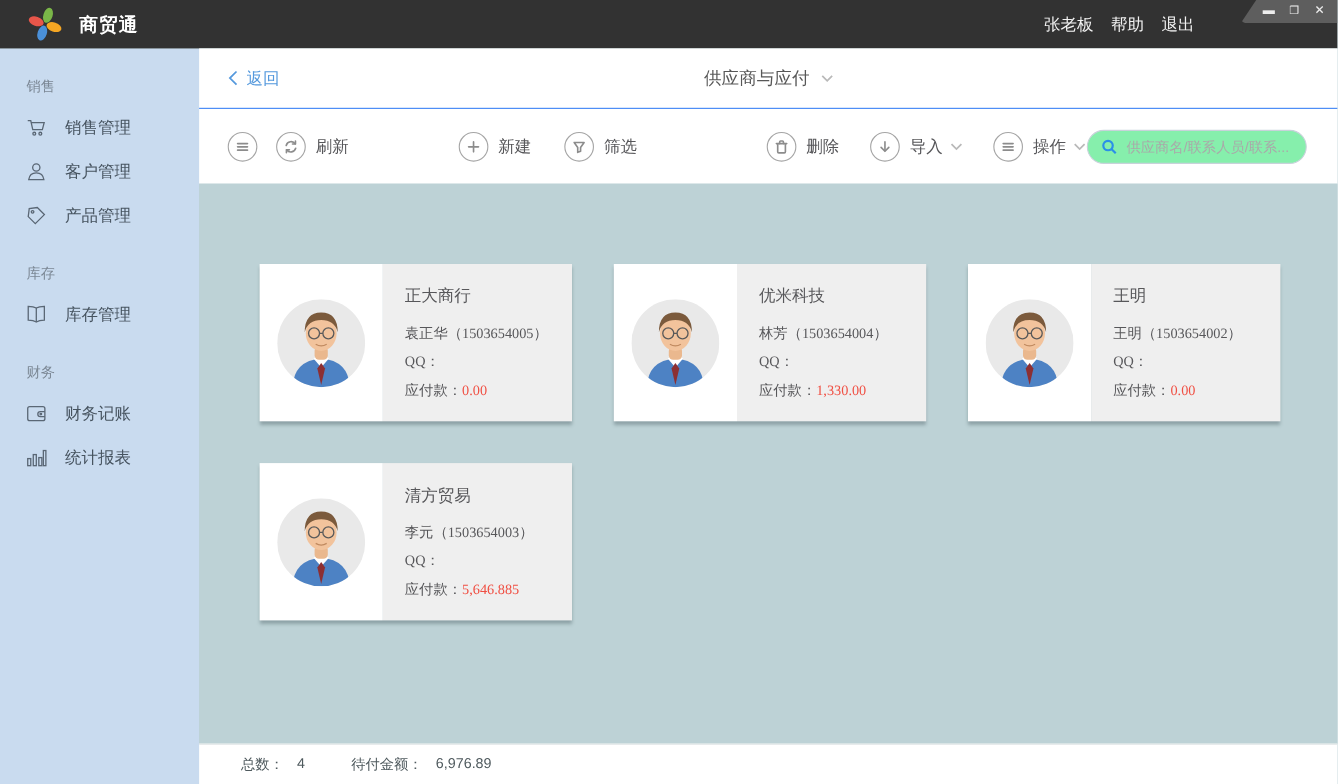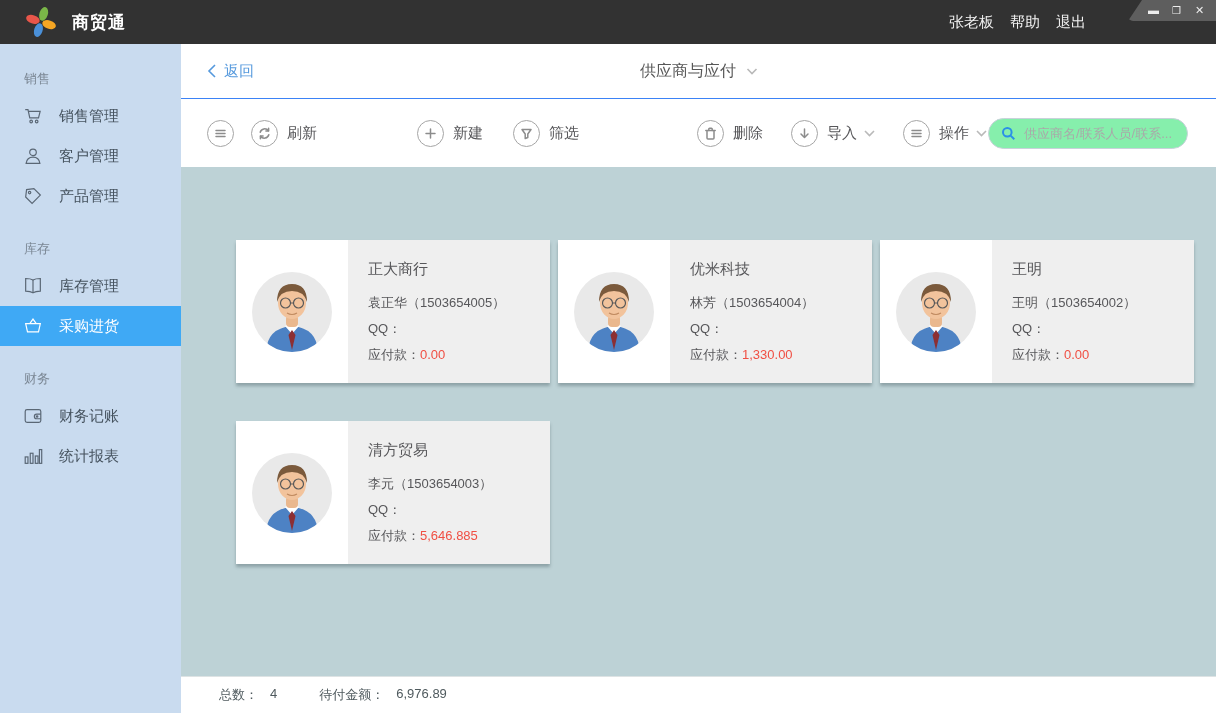--- a/index.html
+++ b/index.html
@@ -53,21 +53,21 @@
   .gap-sm { margin-left:28px; }
 
   .search-box { margin-left:auto; margin-right:28px; width:200px; height:31px; border:1px solid #c8d2da; border-radius:16px; display:flex; align-items:center; padding:0 12px; background:#86efac; }
   .search-box svg { width:15px; height:15px; stroke:#2b8fe8; fill:none; stroke-width:2; flex:0 0 15px; }
   .search-box input { border:none; outline:none; margin-left:8px; font-size:13px; color:#555; width:100%; background:transparent; font-family:inherit; }
   .search-box input::placeholder { color:#a9a9a9; }
 
   
   .content { flex:1; background:#bdd2d6; padding:73px 0 0 55px; overflow:hidden; }
   .card-grid { display:grid; grid-template-columns:repeat(3,283px); column-gap:39px; row-gap:38px; }
-  .card { width:314px; height:143px; display:flex; box-shadow:0 3px 3px rgba(55,75,80,.35); cursor:pointer; }
+  .card { width:284px; height:143px; display:flex; box-shadow:0 3px 3px rgba(55,75,80,.35); cursor:pointer;font-family:Liberation Serif, serif; }
   .photo-pane { width:112px; background:#ffffff; display:flex; align-items:center; justify-content:center; flex:0 0 112px; }
   .avatar { width:80px; height:80px; border-radius:50%; overflow:hidden; }
   .info-pane { flex:1; background:#efefef; padding:20px 0 0 20px; }
   .company { font-size:15px; color:#57575a; margin-bottom:15px; }
   .cline { font-size:13px; color:#57575a; margin-bottom:8px; }
   .payable-val { color:#f04f43; }
 
   
   .statusbar { height:37px; background:#ffffff; border-top:1px solid #dde3e4; flex:0 0 37px; display:flex; align-items:center; padding-left:38px; font-size:13px; color:#4f5a5e; }
   .statusbar .pair { display:flex; gap:12px; }
@@ -146,27 +146,20 @@
 
       <div class="sec-header later">库存</div>
 
       <div class="side-item">
         <svg viewBox="0 0 24 24" fill="none" stroke-width="1.3">
           <path d="M12 5.5C10 4.2 7.5 3.8 4 3.8v13.7c3.5 0 6 .5 8 1.8 2-1.3 4.5-1.8 8-1.8V3.8c-3.5 0-6 .4-8 1.7z"></path>
             <line x1="12" y1="5.5" x2="12" y2="19.3"></line>
         </svg>
         <span class="lbl">库存管理</span>
       </div>
-      <div class="side-item active">
-        <svg viewBox="0 0 24 24" fill="none" stroke-width="1.3">
-          <path d="M4 9.5h16l-2 9H6z"></path>
-            <path d="M8.5 9.5L12 4.5l3.5 5"></path>
-        </svg>
-        <span class="lbl">采购进货</span>
-      </div>
 
       <div class="sec-header later">财务</div>
 
       <div class="side-item">
         <svg viewBox="0 0 24 24" fill="none" stroke-width="1.3">
           <rect x="3.5" y="5" width="17" height="14" rx="2"></rect>
             <path d="M20.5 10h-4.5a2.5 2.5 0 000 5h4.5"></path>
             <circle cx="16.5" cy="12.5" r="0.8"></circle>
         </svg>
         <span class="lbl">财务记账</span>

